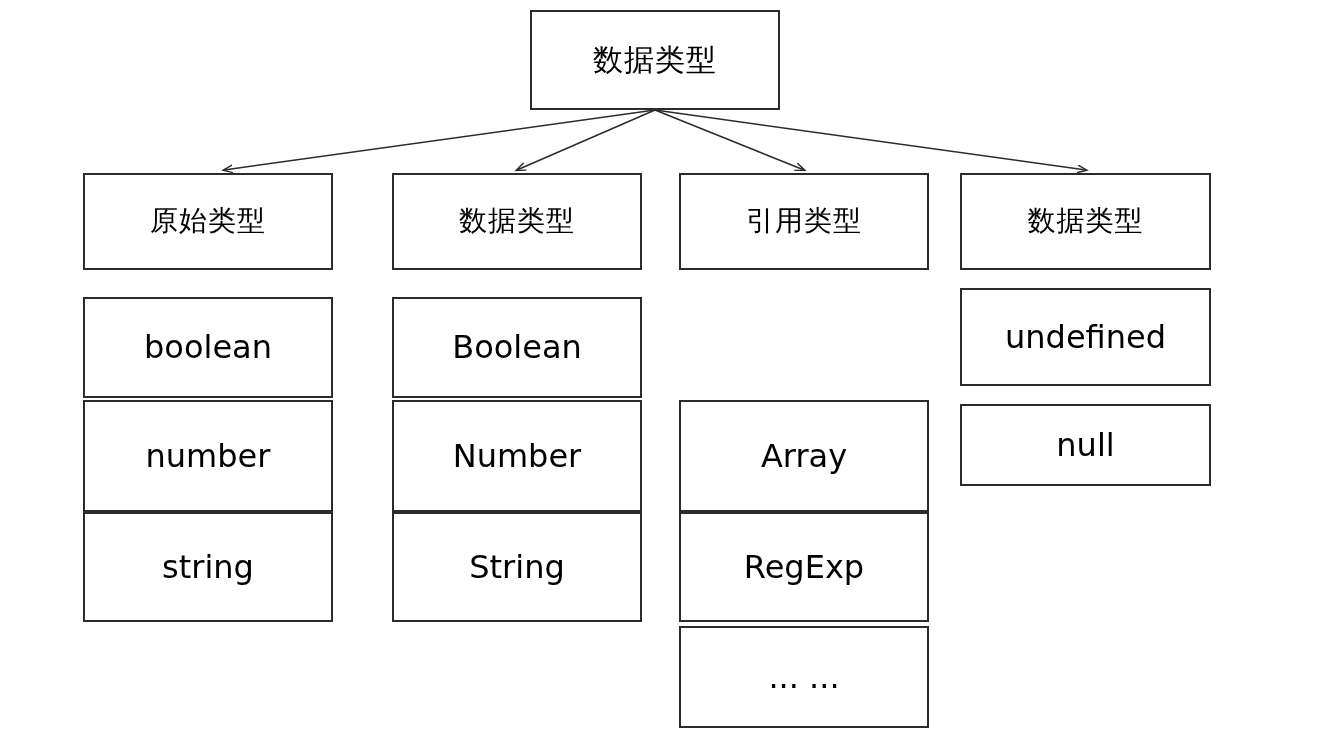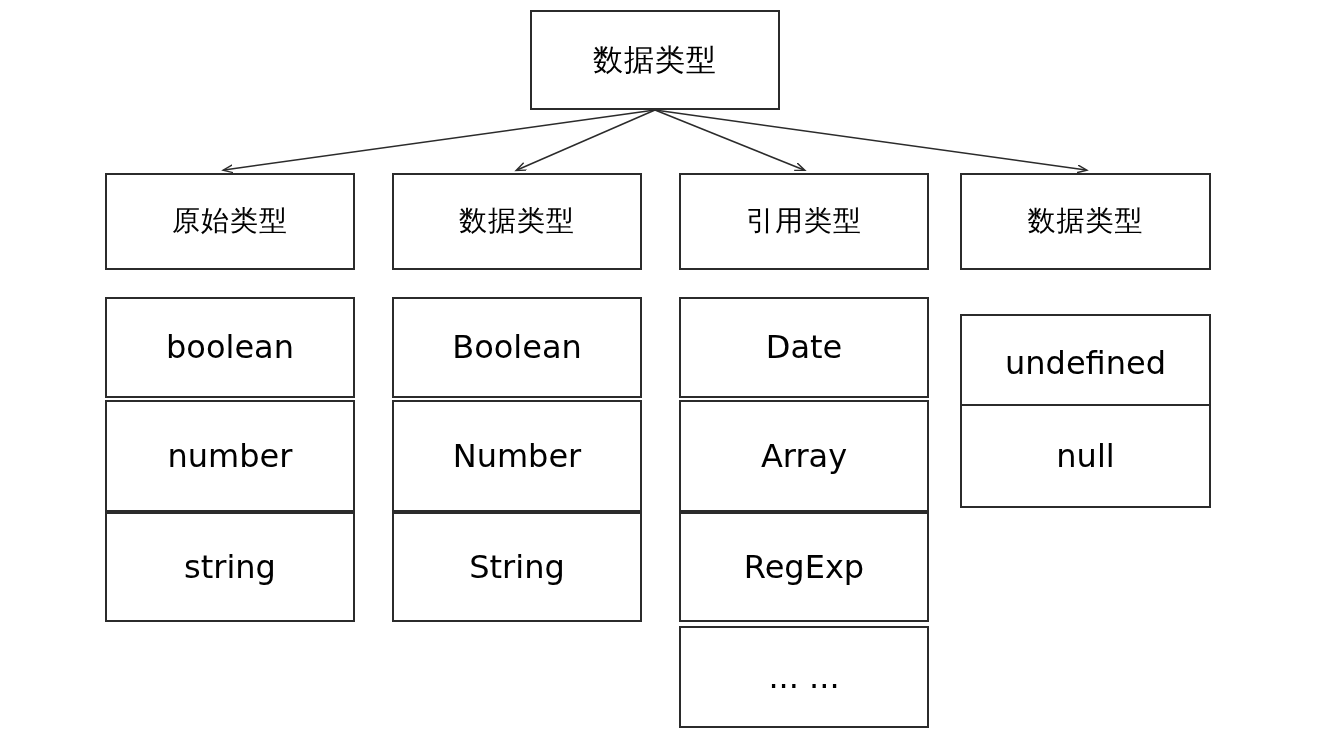--- a/index.html
+++ b/index.html
@@ -61,32 +61,32 @@
   .node.category .node-label {
     font-family: "DejaVu Serif", "Liberation Serif", serif;
     font-size: 28px;
     letter-spacing: 1px;
   }
   .node.leaf .node-label {
     font-family: "DejaVu Sans", "Liberation Sans", sans-serif;
     font-size: 32px;
   }
   
-  .col-0 { left: 105px;  width: 250px; }
+  .col-0 { left: 83px;  width: 250px; }
   .col-1 { left: 392px; width: 250px; }
   .col-2 { left: 679px; width: 250px; }
   .col-3 { left: 960px; width: 251px; }
   
   .slot-0 { top: 297px;  height: 101px; }
   .slot-1 { top: 400px;  height: 112px; }
   .slot-2 { top: 512px;  height: 110px; }
   .slot-3 { top: 626px;  height: 102px; }
   
-  .slot-b0 { top: 314px; height: 98px; }
-  .slot-b1 { top: 404px; height: 104px; }
+  .slot-b0 { top: 288px; height: 98px; }
+  .slot-b1 { top: 404px; height: 82px; }
 </style>
 </head>
 <body>
 
 <div id="canvas">
 
   <svg id="edge-layer" viewBox="0 0 1322 736" width="1322" height="736" xmlns="http://www.w3.org/2000/svg">
     <defs>
       <marker id="arrowhead" markerWidth="12" markerHeight="12" refX="9" refY="4" orient="auto" markerUnits="userSpaceOnUse">
         <path d="M0,0 L10,4 L0,8" fill="none" stroke="#2b2b2b" stroke-width="1.4"></path>
@@ -128,23 +128,20 @@
   <div class="node leaf col-1 slot-0">
     <span class="node-label">Boolean</span>
   </div>
   <div class="node leaf col-1 slot-1">
     <span class="node-label">Number</span>
   </div>
   <div class="node leaf col-1 slot-2">
     <span class="node-label">String</span>
   </div>
 
-  <div class="node leaf col-2 slot-0">
-    <span class="node-label">Date</span>
-  </div>
   <div class="node leaf col-2 slot-2">
     <span class="node-label">RegExp</span>
   </div>
   <div class="node leaf col-2 slot-1">
     <span class="node-label">Array</span>
   </div>
   <div class="node leaf col-2 slot-3">
     <span class="node-label">... ...</span>
   </div>
 

